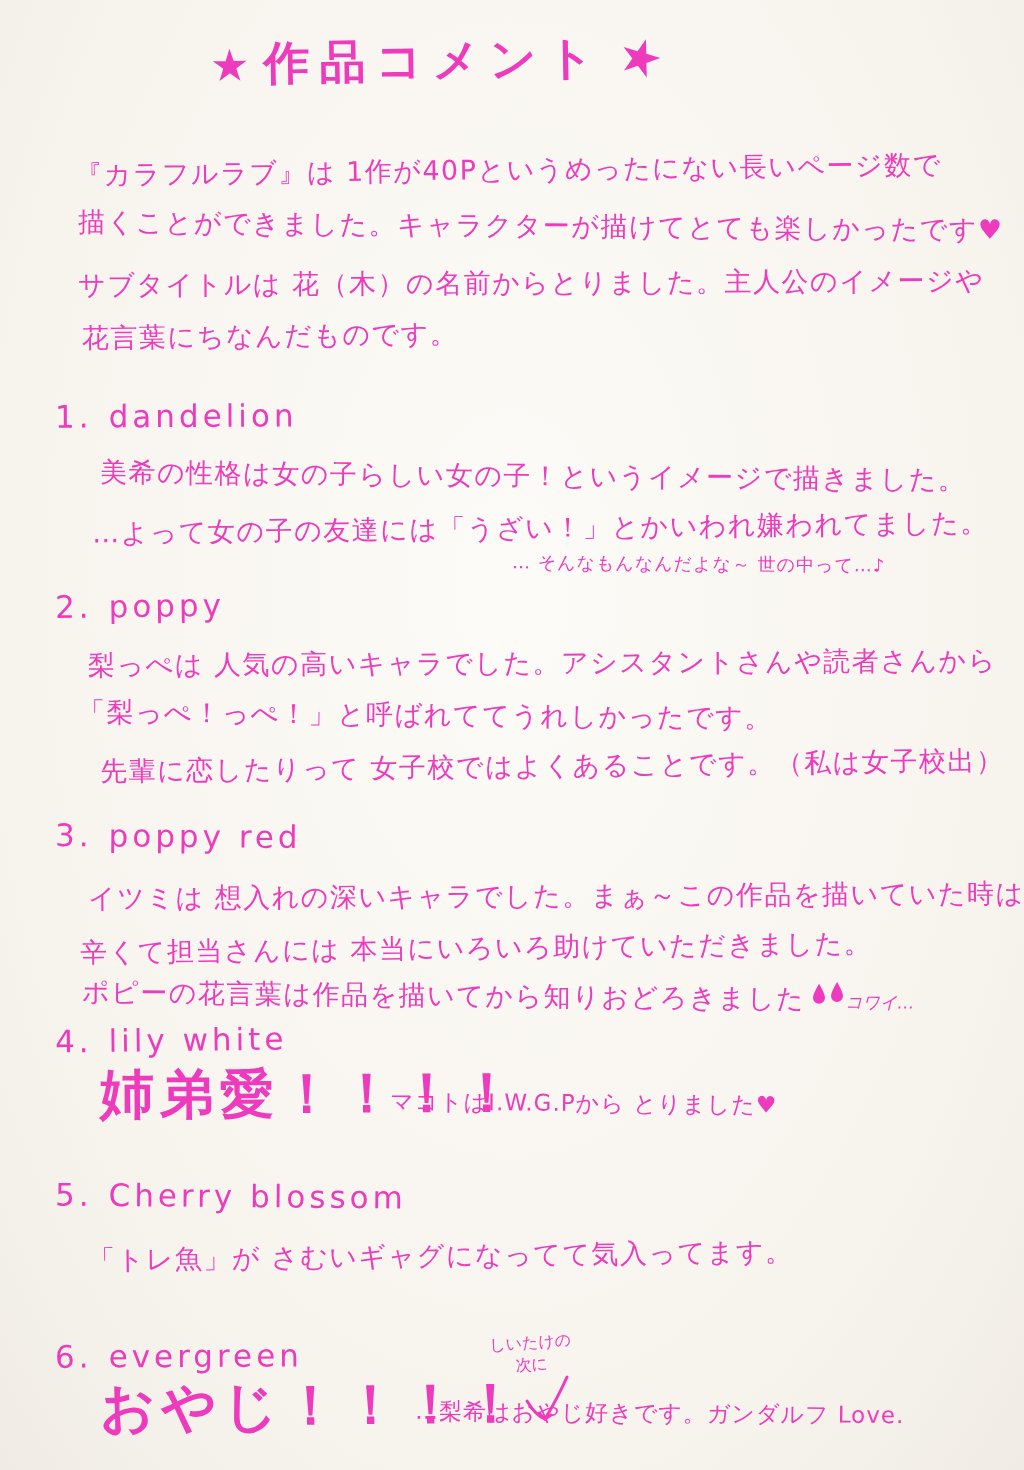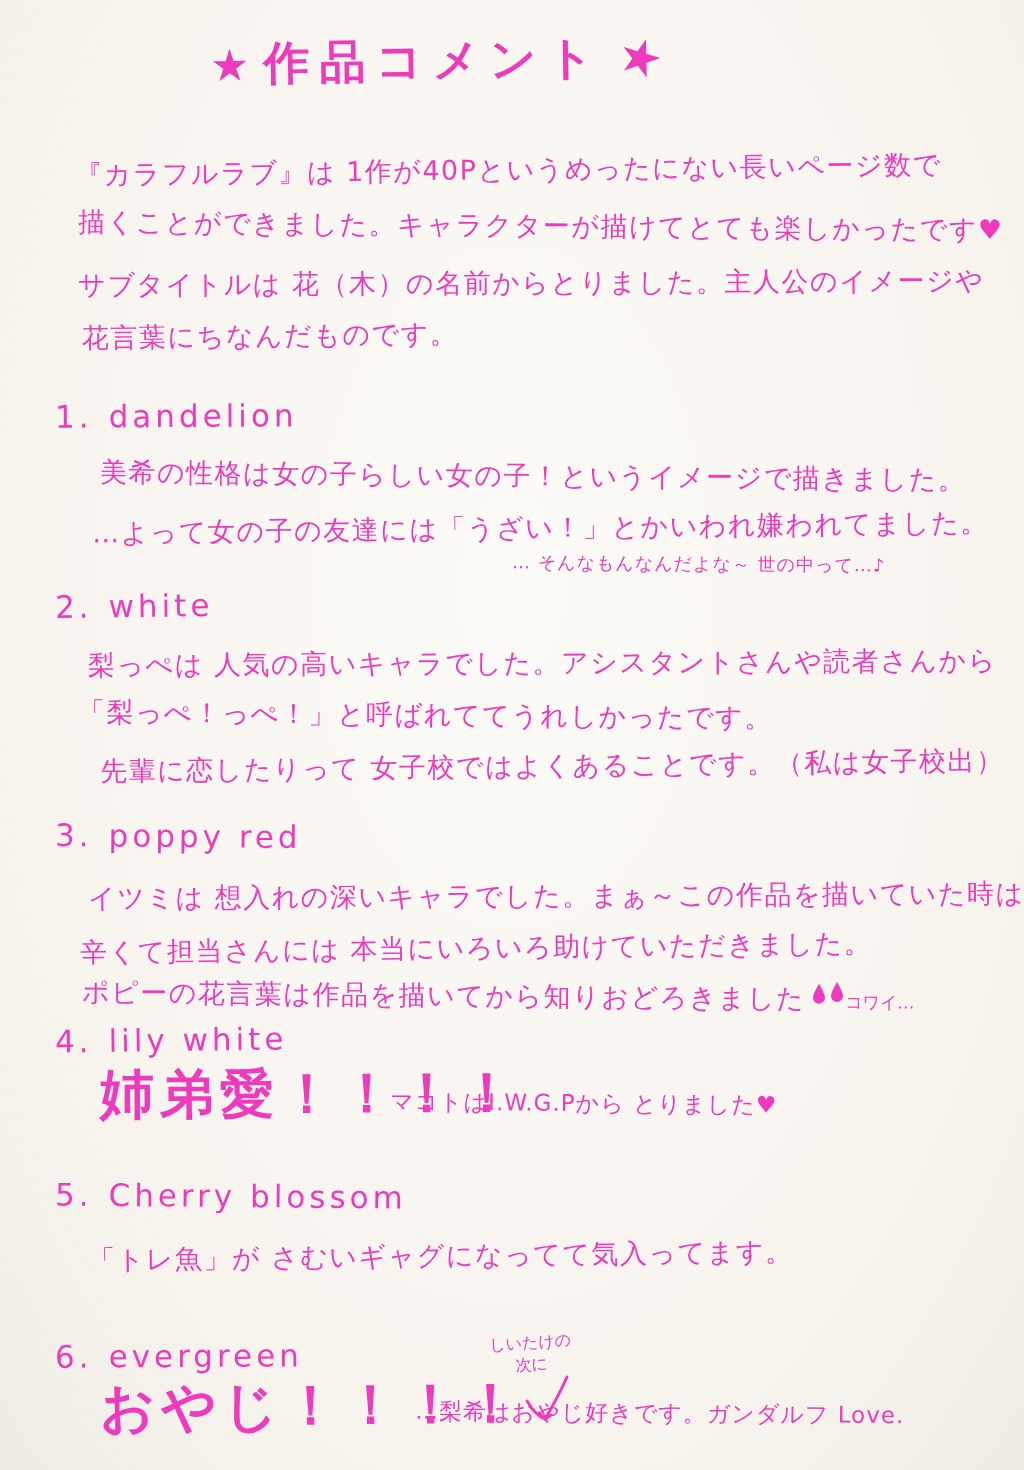--- a/index.html
+++ b/index.html
@@ -36,21 +36,21 @@
   .small-note{
     position:absolute;font-size:18px;letter-spacing:1px;white-space:nowrap;
   }
   .big-text{
     position:absolute;font-size:54px;font-weight:bold;letter-spacing:6px;
     white-space:nowrap;
   }
   .side-text{
     position:absolute;font-size:23px;letter-spacing:1px;white-space:nowrap;
   }
-  .tiny{font-size:17px;letter-spacing:0;}
+  .tiny{font-size:17px;letter-spacing:0;font-style:italic;}
   .r-a{transform:rotate(-0.7deg);}
   .r-b{transform:rotate(0.5deg);}
   .r-c{transform:rotate(-0.3deg);}
   .drops{display:inline-block;vertical-align:baseline;margin-left:6px;}
   .annotation{
     position:absolute;font-size:16px;letter-spacing:0;
     transform:rotate(-4deg);white-space:nowrap;text-align:center;line-height:22px;
   }
   .arrow-svg{position:absolute;}
 </style>
@@ -69,21 +69,21 @@
 <div class="line r-a" style="left:82px;top:318px;">花言葉にちなんだものです。</div>
 
 <div class="sec-header r-c" style="left:55px;top:398px;">
   <span class="num">1.</span><span>dandelion</span>
 </div>
 <div class="line r-b" style="left:100px;top:458px;">美希の性格は女の子らしい女の子！というイメージで描きました。</div>
 <div class="line r-a" style="left:92px;top:510px;">…よって女の子の友達には「うざい！」とかいわれ嫌われてました。</div>
 <div class="small-note r-b" style="left:512px;top:552px;">… そんなもんなんだよな～ 世の中って…♪</div>
 
 <div class="sec-header r-a" style="left:55px;top:588px;">
-  <span class="num">2.</span><span>white</span>
+  <span class="num">2.</span><span>poppy</span>
 </div>
 <div class="line r-c" style="left:88px;top:645px;">梨っぺは 人気の高いキャラでした。アシスタントさんや読者さんから</div>
 <div class="line r-b" style="left:78px;top:697px;">「梨っぺ！っぺ！」と呼ばれててうれしかったです。</div>
 <div class="line r-a" style="left:100px;top:748px;">先輩に恋したりって 女子校ではよくあることです。（私は女子校出）</div>
 
 <div class="sec-header r-b" style="left:55px;top:818px;">
   <span class="num">3.</span><span>poppy red</span>
 </div>
 <div class="line r-c" style="left:88px;top:878px;">イツミは 想入れの深いキャラでした。まぁ～この作品を描いていた時は</div>
 <div class="line r-a" style="left:80px;top:930px;">辛くて担当さんには 本当にいろいろ助けていただきました。</div>

